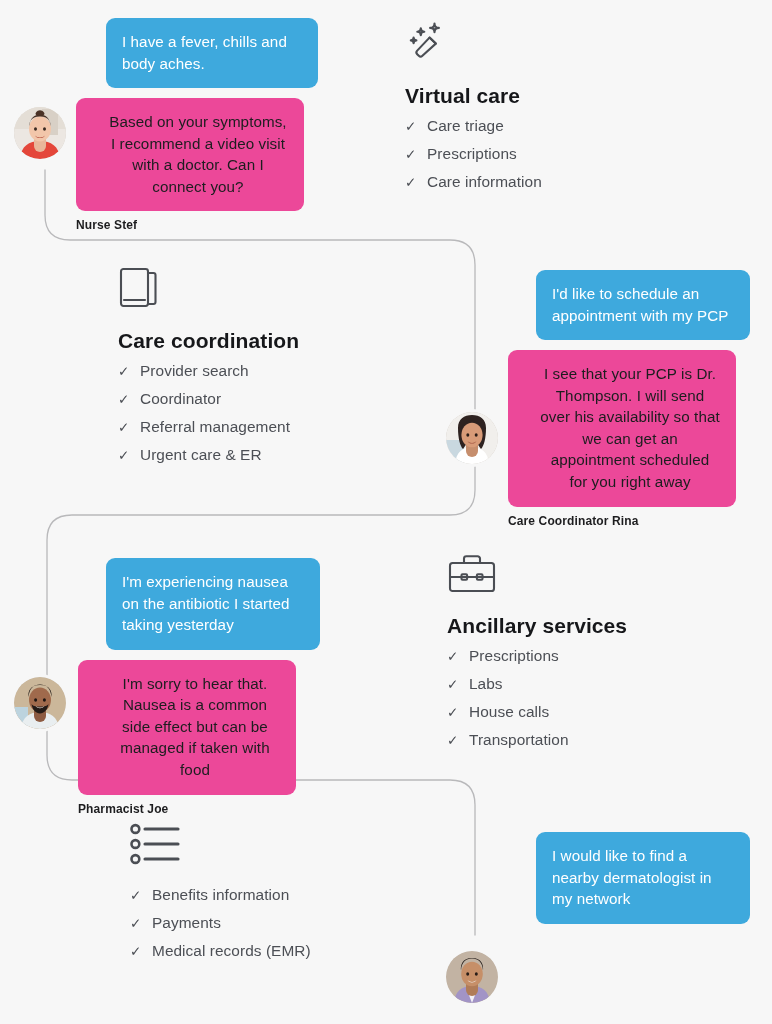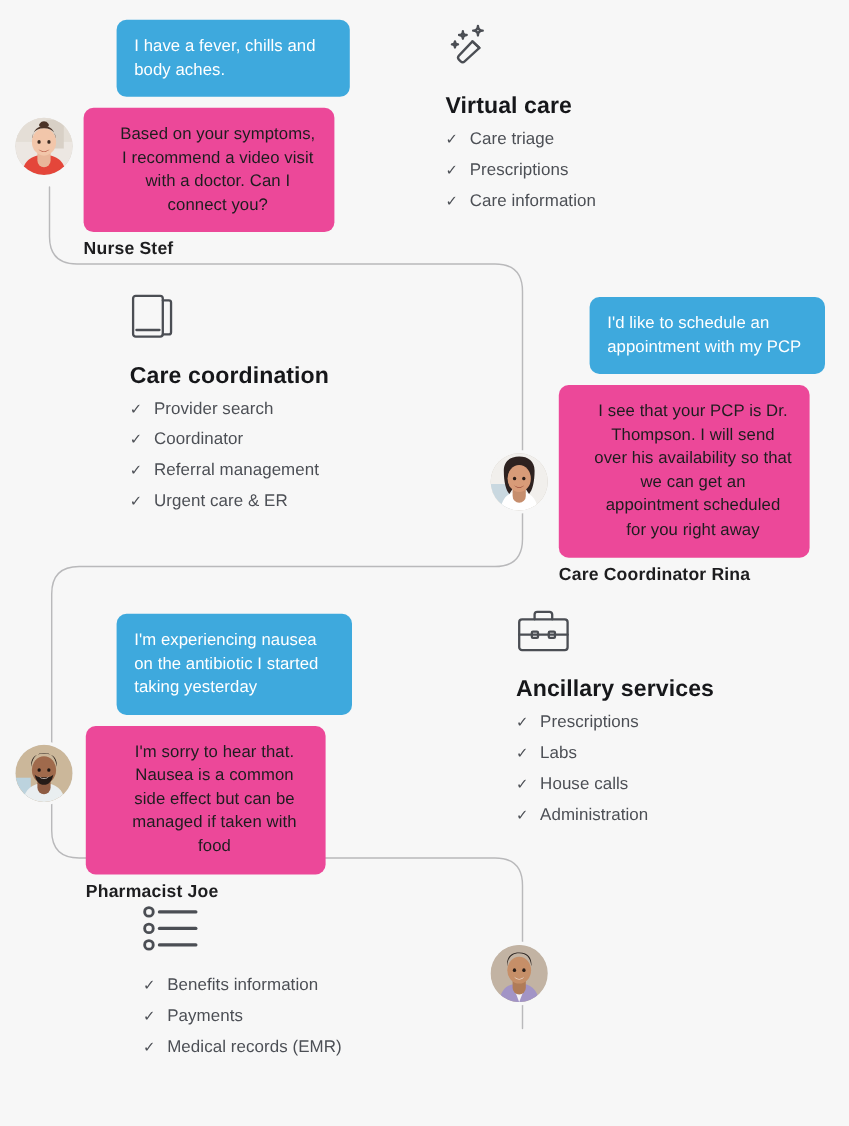--- a/index.html
+++ b/index.html
@@ -39,21 +39,21 @@
   .agent-row{position:relative;}
   .avatar{
     position:absolute;
     width:52px;height:52px;border-radius:50%;
     overflow:hidden;
     background:#d9d4cd;
     box-shadow:0 0 0 3px #f7f7f7;
   }
   .avatar svg{display:block;width:52px;height:52px;}
   .who{
-    font-size:16px;
+    font-size:12px;
     font-weight:700;
     color:#1d1d1f;
     letter-spacing:.01em;
     margin-top:7px;
   }
 
   
   .feature{position:absolute;}
   .feature .f-icon{display:block;margin-bottom:14px;}
   .feature h3{
@@ -243,21 +243,21 @@
             <ellipse cx="30.2" cy="23" rx="1.5" ry="1.7" fill="#2b1d18"></ellipse>
             <path d="M21.5 29c2 2.6 7 2.6 9 0-1.2 3.4-7.8 3.4-9 0z" fill="#9c4f3c"></path>
           </g>
         </svg>
       </div>
       <div class="bubble agent" style="width:228px;">I see that your PCP is Dr. Thompson. I will send over his availability so that we can get an appointment scheduled for you right away</div>
       <div class="who">Care Coordinator Rina</div>
     </div>
   </div>
 
-  <div class="feature" style="left:469px;top:552px;">
+  <div class="feature" style="left:447px;top:552px;">
     <span class="f-icon">
       <svg width="50" height="44" viewBox="0 0 50 44" fill="none" stroke="#4b4e54" stroke-width="2.1" stroke-linecap="round" stroke-linejoin="round">
         <rect x="3" y="11" width="44" height="28" rx="2.6"></rect>
         <path d="M17 11 V6.6 a2.4 2.4 0 0 1 2.4-2.4 h11.2 A2.4 2.4 0 0 1 33 6.6 V11"></path>
         <path d="M3 25 h44"></path>
         <rect x="14.5" y="22.2" width="5.6" height="5.6" rx="1"></rect>
         <rect x="29.9" y="22.2" width="5.6" height="5.6" rx="1"></rect>
       </svg>
     </span>
     <h3>Ancillary services</h3>
@@ -269,21 +269,21 @@
       <li>
         <span class="check">✓</span>
         <span>Labs</span>
       </li>
       <li>
         <span class="check">✓</span>
         <span>House calls</span>
       </li>
       <li>
         <span class="check">✓</span>
-        <span>Administration</span>
+        <span>Transportation</span>
       </li>
     </ul>
   </div>
 
   <div class="feature" style="left:130px;top:822px;">
     <span class="f-icon">
       <svg width="70" height="46" viewBox="0 0 70 46" fill="none" stroke="#4b4e54" stroke-width="3.1" stroke-linecap="round">
         <circle cx="5.4" cy="7" r="3.9" stroke-width="2.6"></circle>
         <circle cx="5.4" cy="22" r="3.9" stroke-width="2.6"></circle>
         <circle cx="5.4" cy="37" r="3.9" stroke-width="2.6"></circle>
@@ -302,20 +302,21 @@
         <span>Payments</span>
       </li>
       <li>
         <span class="check">✓</span>
         <span>Medical records (EMR)</span>
       </li>
     </ul>
   </div>
 
   <div class="chat" style="left:508px;top:832px;width:250px;">
+    <div class="bubble user" style="margin-left:28px;width:214px;">I would like to find a nearby dermatologist in my network</div>
 
     <div class="agent-row" style="margin-top:10px;">
       <div class="avatar" style="left:-62px;top:17px;">
         <svg viewBox="0 0 52 52" aria-hidden="true">
           <defs>
               <clipPath id="cl4">
                 <circle cx="26" cy="26" r="26"></circle>
               </clipPath>
             </defs>
           <g clip-path="url(#cl4)">

